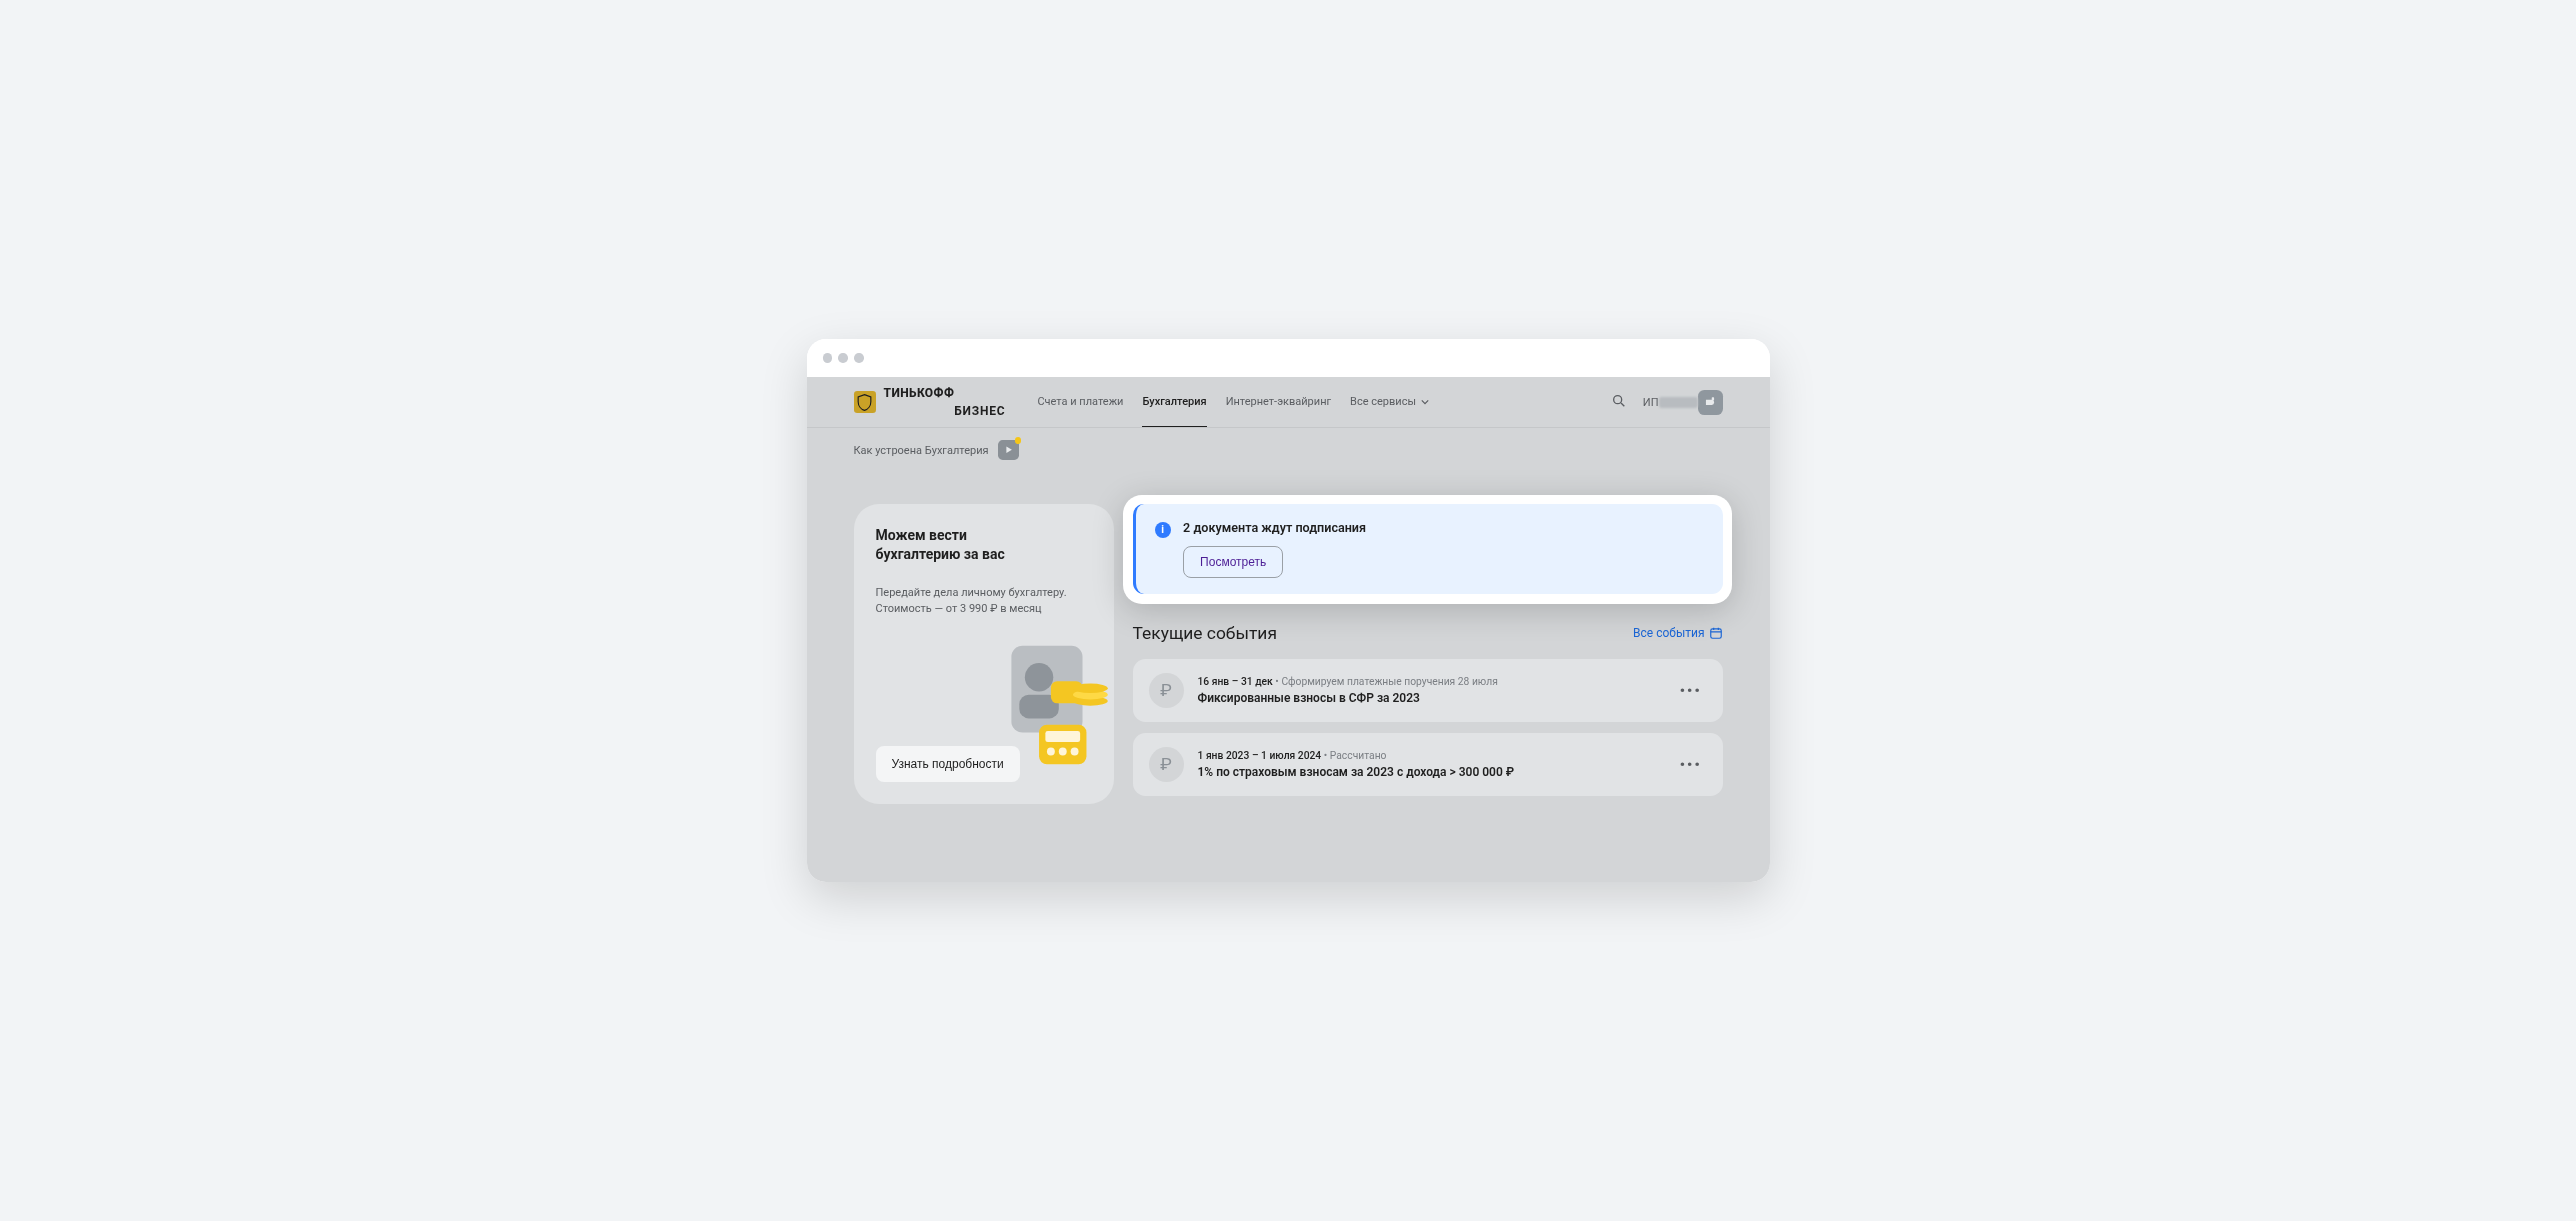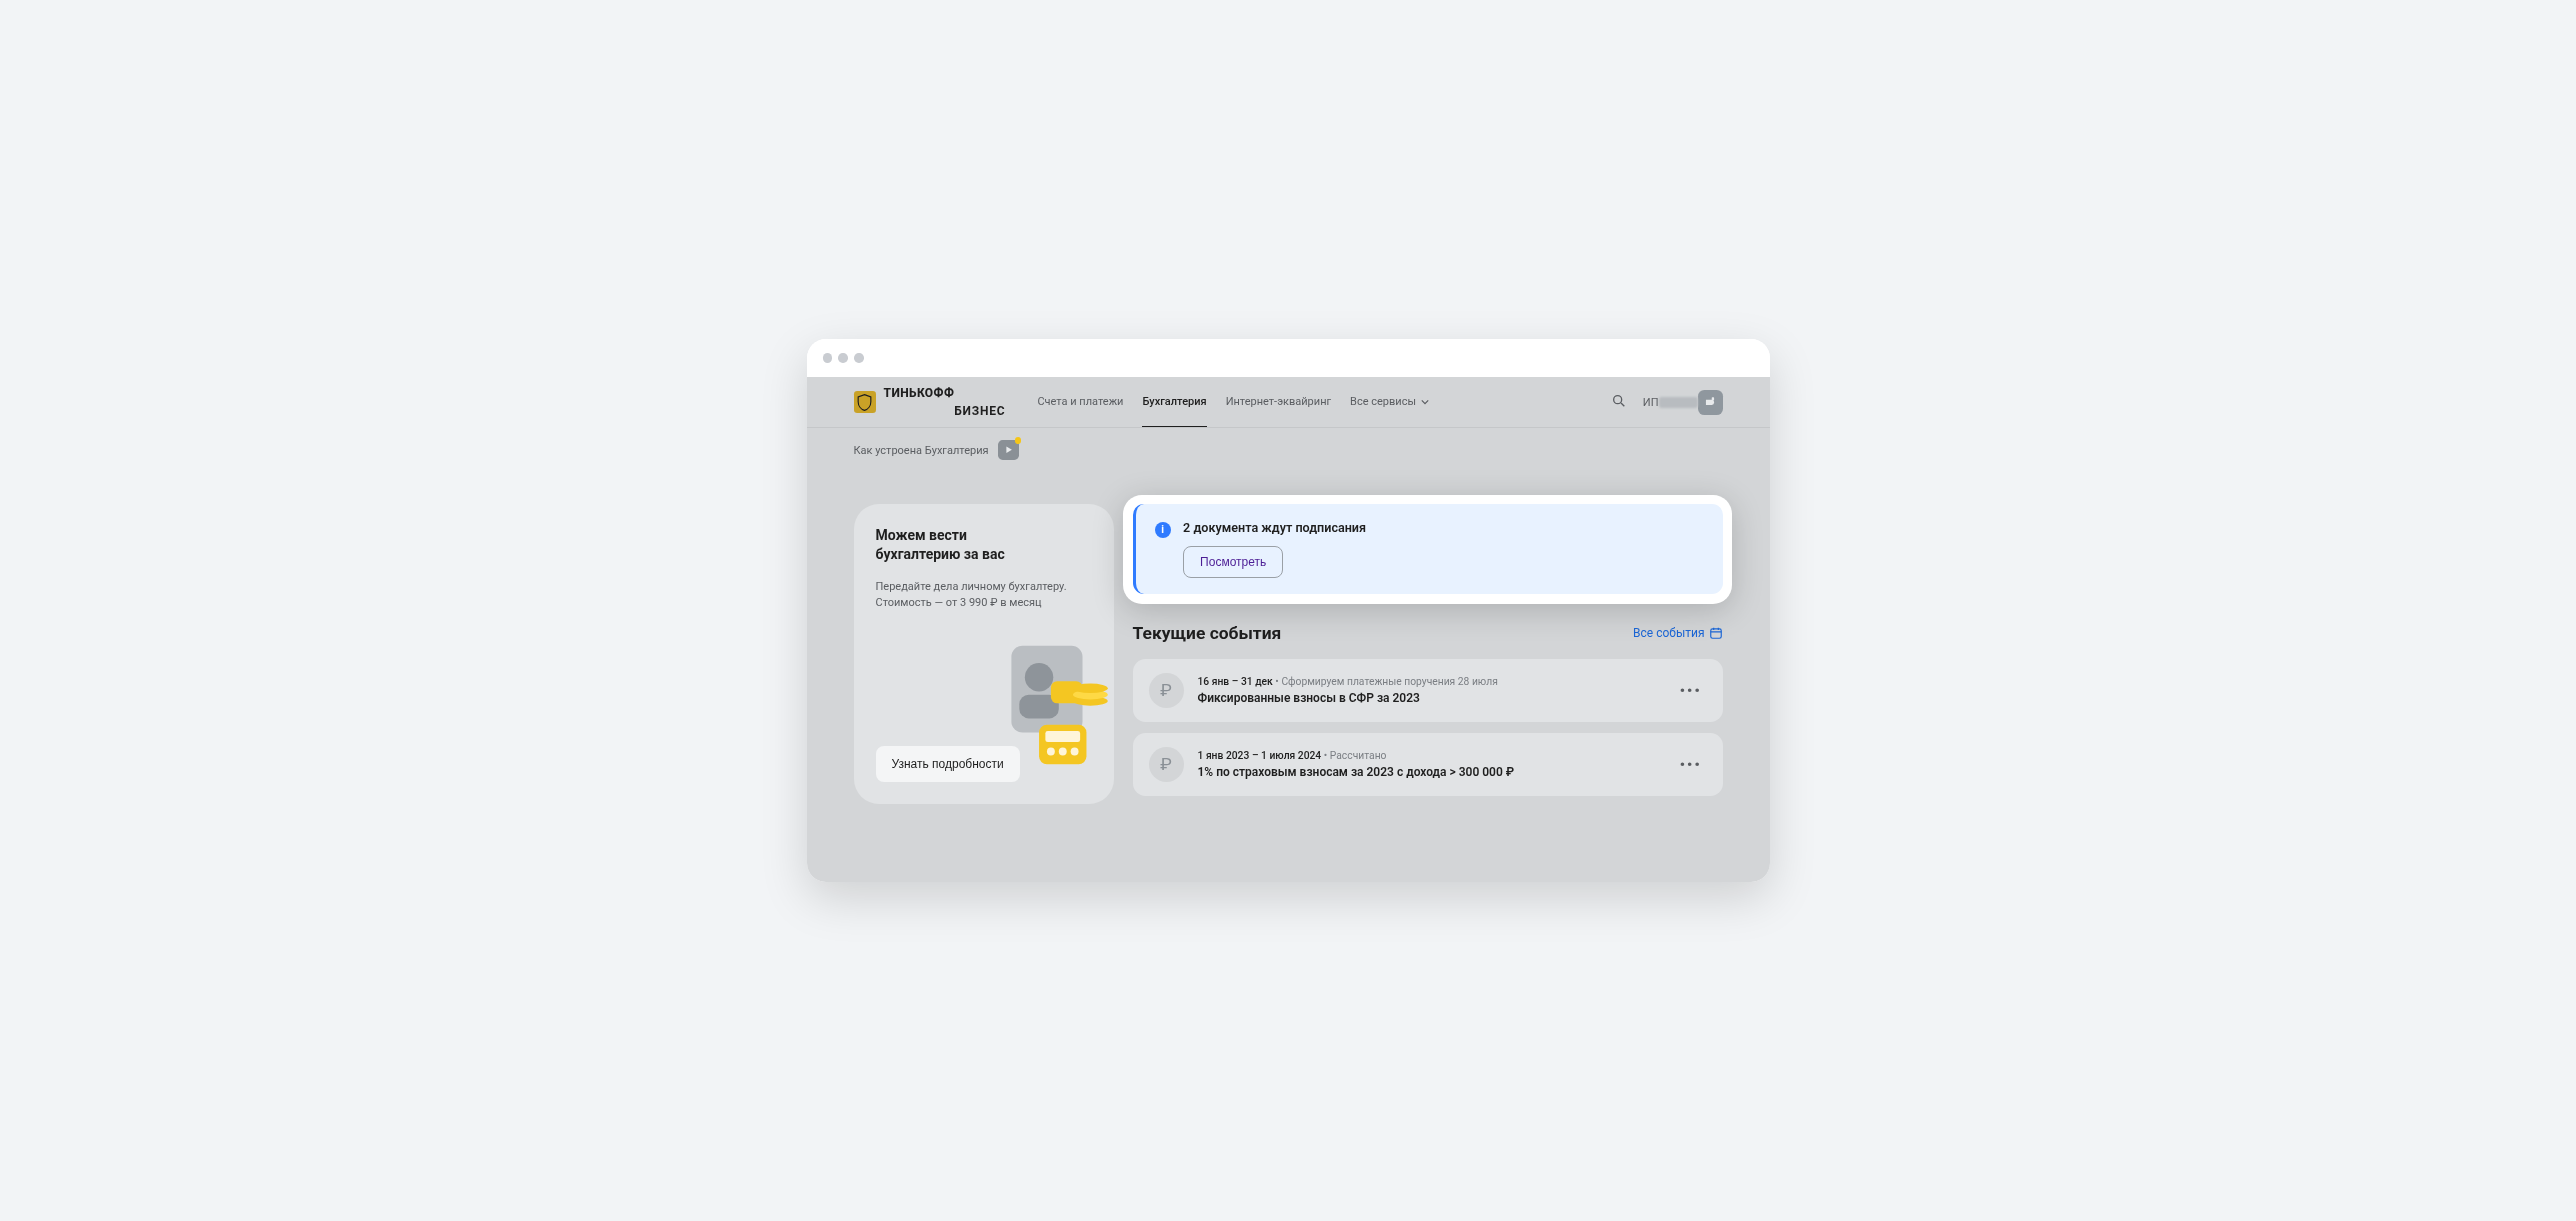--- a/index.html
+++ b/index.html
@@ -144,21 +144,21 @@
     min-height: 300px;
     background: #e1e3e5;
     border-radius: 25px;
     padding: 22px;
     display: flex;
     flex-direction: column;
     position: relative;
     overflow: hidden;
   }
   .promo h3 { font-size: 14px; font-weight: 700; color: #1f1f1f; line-height: 1.35; }
-  .promo p { font-size: 11px; color: #5a5d61; margin-top: 15px; line-height: 1.5; }
+  .promo p { font-size: 11px; color: #5a5d61; margin-top: 21px; line-height: 1.5; }
   .promo-img {
     position: absolute;
     right: -8px; bottom: 24px;
     width: 158px; height: 158px;
     opacity: 0.95;
   }
   .promo-btn {
     margin-top: auto;
     align-self: flex-start;
     background: #f4f5f6;
@@ -216,21 +216,21 @@
     color: #4c1d95;
     cursor: pointer;
   }
 
   .events-head {
     display: flex;
     align-items: center;
     justify-content: space-between;
     margin-bottom: 16px;
   }
-  .events-head h2 { font-size: 17.4px; font-weight: 700; color: #1f1f1f; }
+  .events-head h2 { font-size: 17.4px; font-weight: 400; color: #1f1f1f; }
   .events-all {
     display: flex; align-items: center; gap: 4px;
     color: #1b66d6; font-size: 12px; cursor: pointer;
   }
   .events-all svg { width: 14px; height: 14px; }
 
   .event {
     background: #e1e3e5;
     border-radius: 12.6px;
     padding: 14px 16px;

